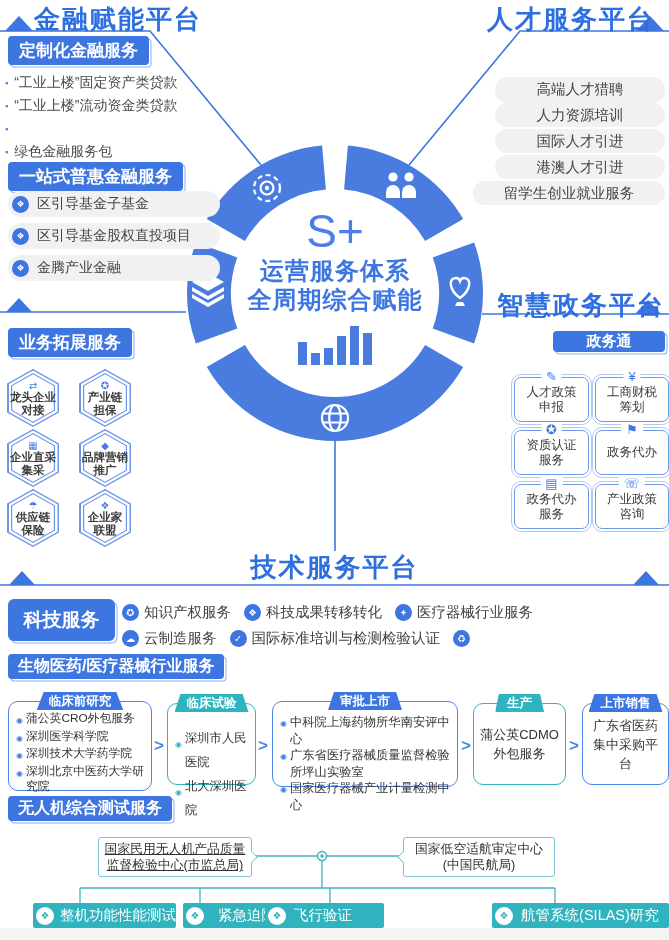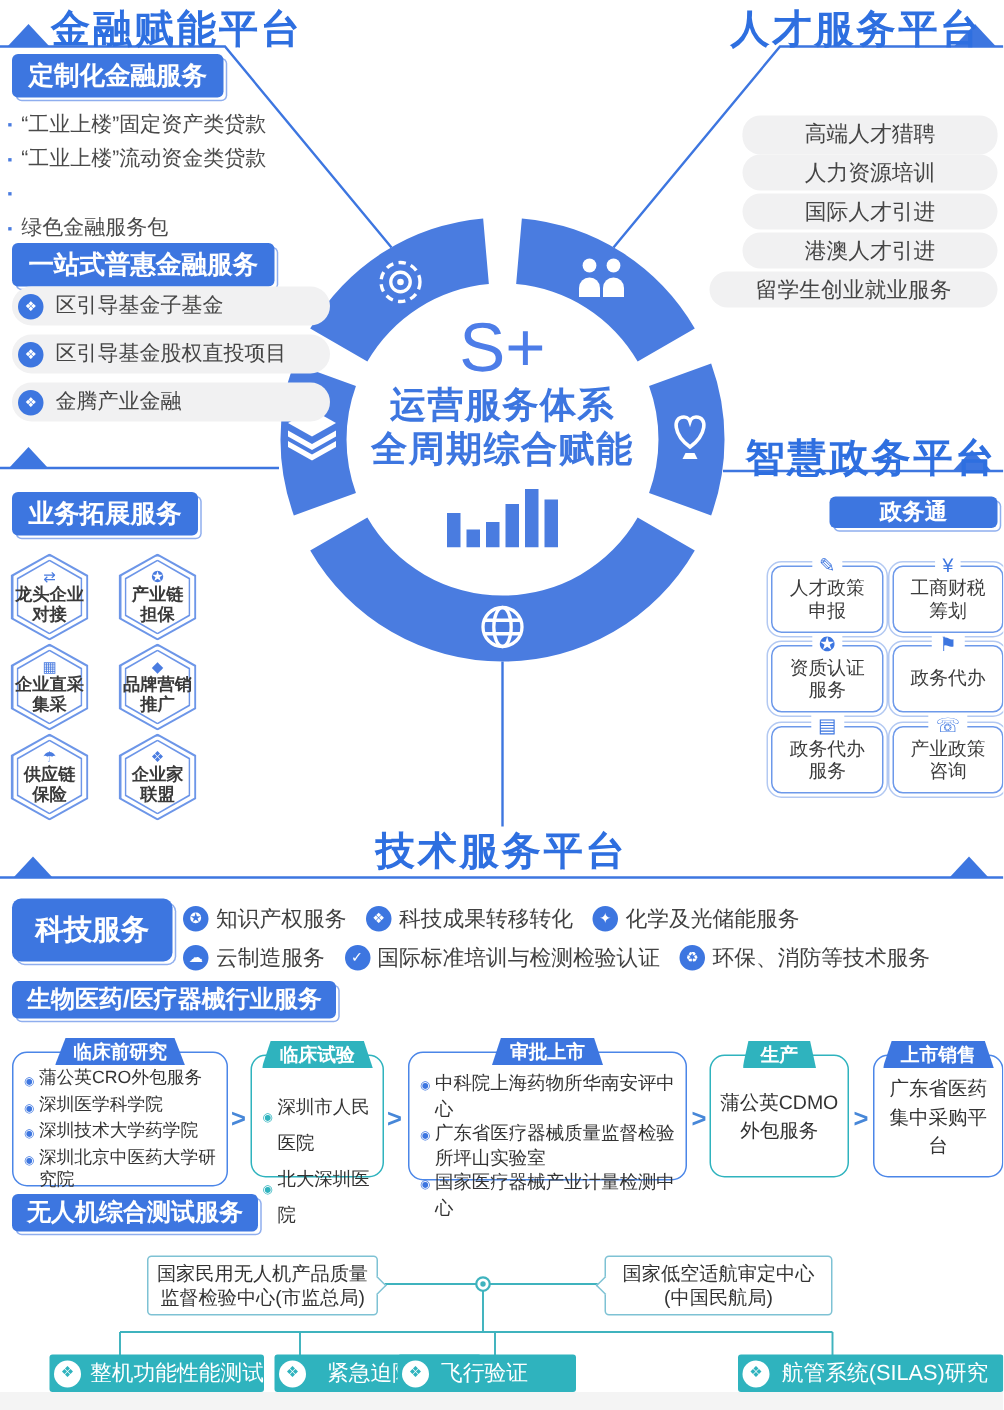--- a/index.html
+++ b/index.html
@@ -344,35 +344,34 @@
     <span class="techitem">
       <span class="disc">✪</span>
       <span>知识产权服务</span>
       </span>
     <span class="techitem">
       <span class="disc">❖</span>
       <span>科技成果转移转化</span>
       </span>
     <span class="techitem">
       <span class="disc">✦</span>
-      <span>化学及光储能服务</span>
+      <span>医疗器械行业服务</span>
       </span>
   </div>
   <div class="abs techrow" style="left:122px;top:628px;height:20px;">
     <span class="techitem">
       <span class="disc">☁</span>
       <span>云制造服务</span>
       </span>
     <span class="techitem">
       <span class="disc">✓</span>
       <span>国际标准培训与检测检验认证</span>
       </span>
     <span class="techitem">
       <span class="disc">♻</span>
-      <span>环保、消防等技术服务</span>
       </span>
   </div>
 
   <div class="abs bluebadge" style="left:8px;top:654px;font-size:16px;padding:2px 10px;">生物医药/医疗器械行业服务</div>
 
   <div class="stage blue" style="left:8px;top:701px;width:142px;height:88px;">
     <span class="stagetag blue">临床前研究</span>
     <ul class="stageitems">
       <li>
           <span class="dot blue">◉</span>
@@ -438,21 +437,21 @@
   </div>
   <span class="parrow" style="left:569px;top:736px;">&gt;</span>
 
   <div class="stage blue stagecenter" style="left:582px;top:703px;width:85px;height:80px;">
     <span class="stagetag blue">上市销售</span>
     <span style="padding:0 4px;">广东省医药集中采购平台</span>
   </div>
 
   <div class="abs bluebadge" style="left:8px;top:796px;font-size:16px;padding:2px 10px;">无人机综合测试服务</div>
 
-  <div class="orgbox" style="left:98px;top:837px;width:152px;height:38px;">
+  <div class="orgbox" style="left:98px;top:837px;width:152px;height:38px;text-decoration:underline;">
     <span>国家民用无人机产品质量</span>
     <span>监督检验中心(市监总局)</span>
     <span class="pt r"></span>
   </div>
   <div class="orgbox" style="left:403px;top:837px;width:150px;height:38px;">
     <span>国家低空适航审定中心</span>
     <span>(中国民航局)</span>
     <span class="pt l"></span>
   </div>
 

